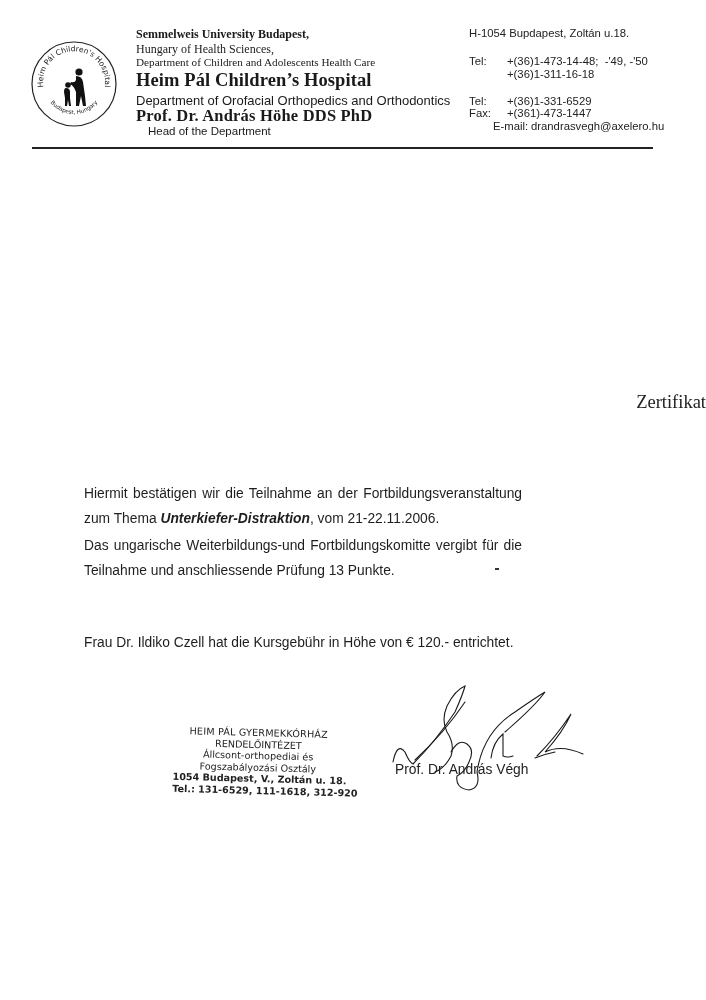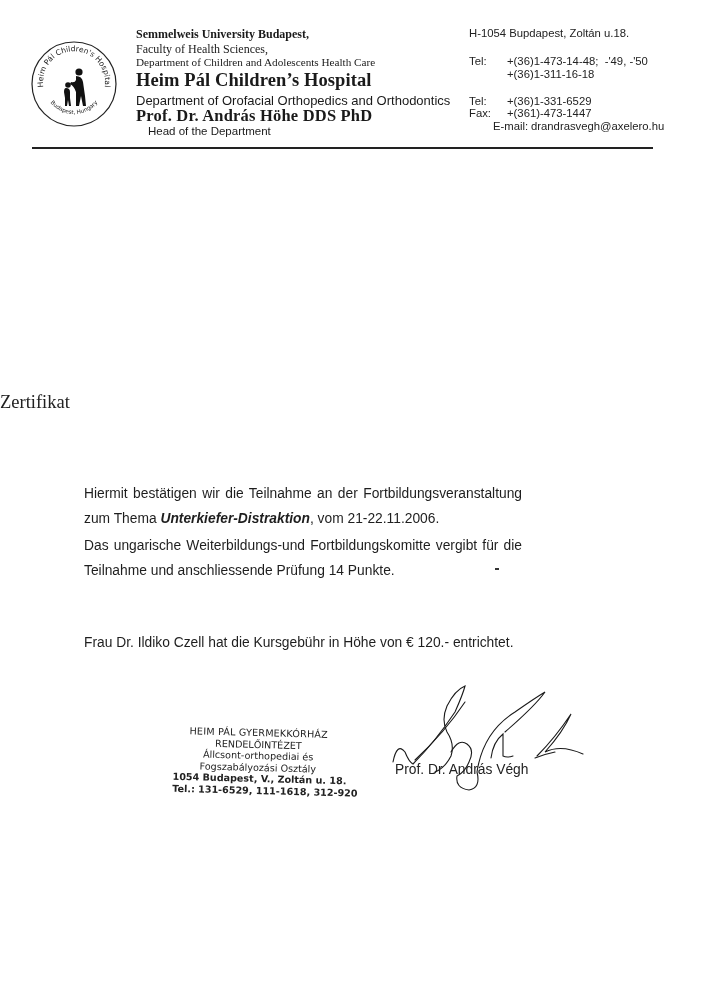--- a/index.html
+++ b/index.html
@@ -30,21 +30,21 @@
     .lbl2 { display: inline-block; width: 38px; margin-left: 24px; }
     #addr { top: 27px; }
     #tel1 { top: 55px; }
     #tel1b { top: 68px; left: 507px; }
     #tel2 { top: 95px; }
     #fax { top: 107px; }
     #email { top: 120px; }
 
     #rule { left: 32px; top: 147px; width: 621px; height: 1.5px; background: #222; }
 
-    #title { left: 0; width: 706px; top: 392px; text-align: left; font-size: 18.5px; color: #222; }
+    #title { left: 0; width: 706px; top: 392px; text-align: right; font-size: 18.5px; color: #222; }
 
     .body-line { left: 84px; width: 438px; font-size: 13.8px; color: #1e1e1e; white-space: nowrap; }
     .justify { text-align: justify; text-align-last: justify; }
     #l1 { top: 486px; }
     #l2 { top: 511px; }
     #l3 { top: 538px; }
     #l4 { top: 563px; }
     #l5 { top: 635px; }
     #topic { font-weight: bold; font-style: italic; }
     #dot { left: 495px; top: 568px; width: 4px; height: 2px; background: #333; }
@@ -77,21 +77,21 @@
   </text>
 
   <circle cx="49" cy="32" r="3.6" fill="#111"></circle>
   <path d="M46 36 Q52 36 53 42 L55 56 L56 66 L53 66 L51 56 L49 66 L46 66 L46 52 Q44 46 40 44 L41 42 Q45 43 46 40 Z" fill="#111"></path>
 
   <circle cx="38" cy="45" r="2.8" fill="#111"></circle>
   <path d="M36 48 Q40 48 40 52 L40 58 L41 66 L39 66 L38 60 L37 66 L35 66 L35 58 L34 52 Q34 48 36 48 Z" fill="#111"></path>
 </svg>
 
 <div id="uni" class="abs hl serif">Semmelweis University Budapest,</div>
-<div id="fac" class="abs hl serif">Faculty of Health Sciences,</div>
+<div id="fac" class="abs hl serif">Hungary of Health Sciences,</div>
 <div id="dep1" class="abs hl serif">Department of Children and Adolescents Health Care</div>
 <div id="hosp" class="abs hl serif">Heim Pál Children’s Hospital</div>
 <div id="dep2" class="abs hl sans">Department of Orofacial Orthopedics and Orthodontics</div>
 <div id="prof" class="abs hl serif">Prof. Dr. András Höhe DDS PhD</div>
 <div id="head" class="abs hl sans">Head of the Department</div>
 
 <div id="addr" class="abs hr sans">H-1054 Bupdapest, Zoltán u.18.</div>
 <div id="tel1" class="abs hr sans">
   <span class="lbl">Tel:</span><span style="white-space:pre">+(36)1-473-14-48;  -'49, -'50</span>
 </div>
@@ -108,21 +108,21 @@
 
 <div id="rule" class="abs"></div>
 
 <div id="title" class="abs serif">Zertifikat</div>
 
 <div id="l1" class="abs body-line sans justify">Hiermit bestätigen wir die Teilnahme an der Fortbildungsveranstaltung</div>
 <div id="l2" class="abs body-line sans">
   <span style="white-space:pre">zum Thema </span><span id="topic">Unterkiefer-Distraktion</span><span>, vom 21-22.11.2006.</span>
 </div>
 <div id="l3" class="abs body-line sans justify">Das ungarische Weiterbildungs-und Fortbildungskomitte vergibt für die</div>
-<div id="l4" class="abs body-line sans">Teilnahme und anschliessende Prüfung 14 Punkte.</div>
+<div id="l4" class="abs body-line sans">Teilnahme und anschliessende Prüfung 13 Punkte.</div>
 <div id="dot" class="abs"></div>
 <div id="l5" class="abs body-line sans" style="width:460px">Frau Dr. Ildiko Czell hat die Kursgebühr in Höhe von € 120.- entrichtet.</div>
 
 <div id="stamp" class="abs">
   <div class="s0">HEIM PÁL GYERMEKKÓRHÁZ</div>
   <div>RENDELŐINTÉZET</div>
   <div>Állcsont-orthopediai és</div>
   <div>Fogszabályozási Osztály</div>
   <div class="s4">1054 Budapest, V., Zoltán u. 18.</div>
   <div class="s5">Tel.: 131-6529, 111-1618, 312-920</div>

